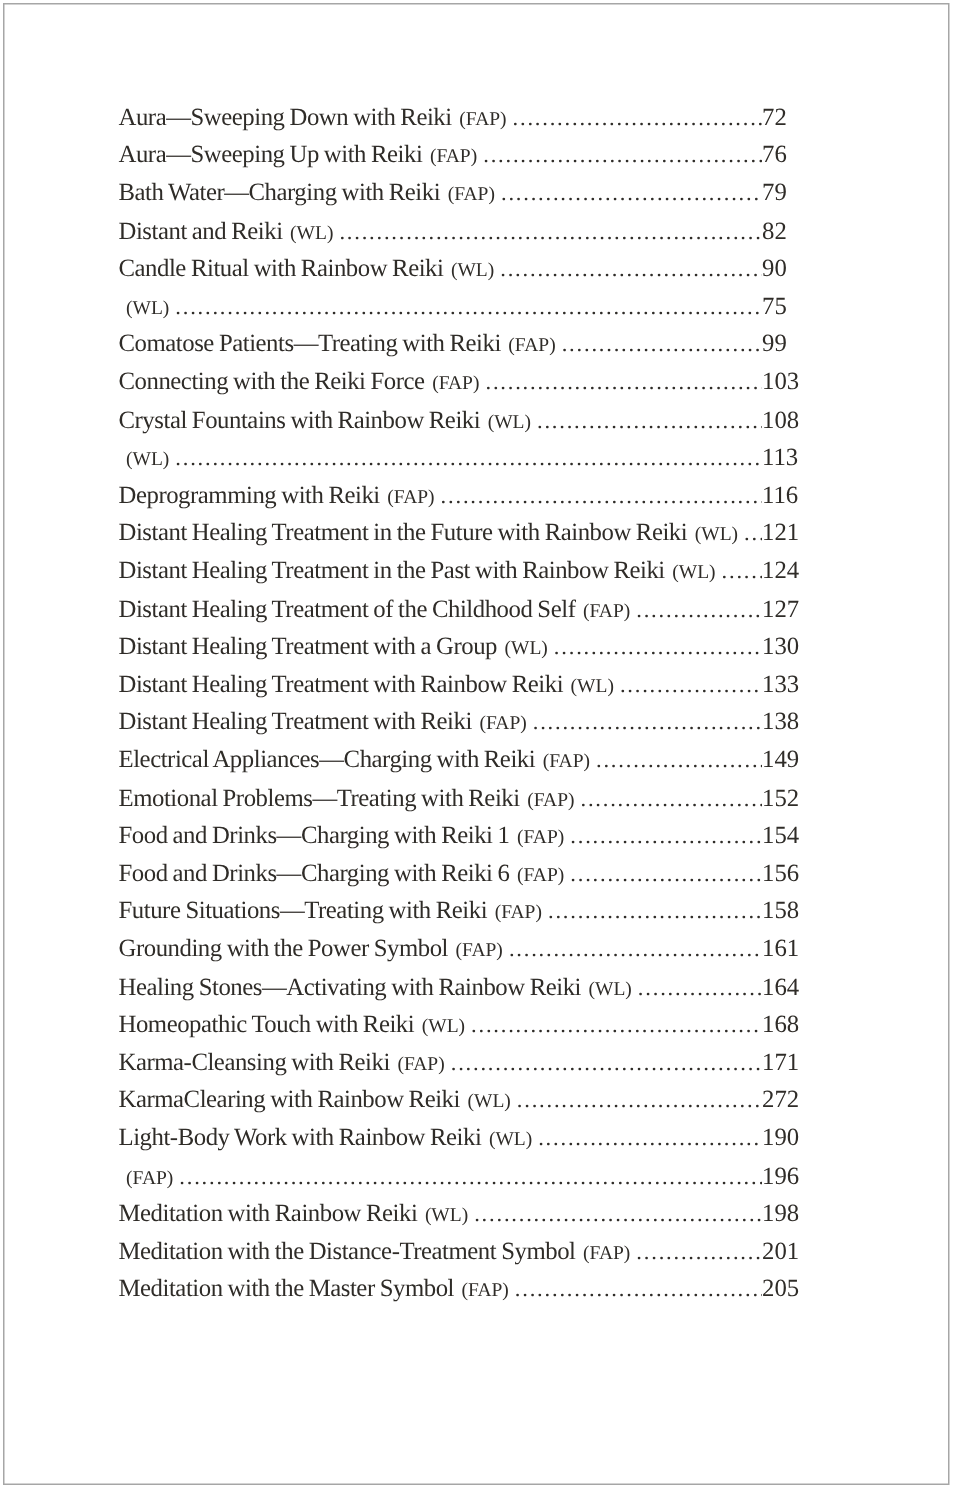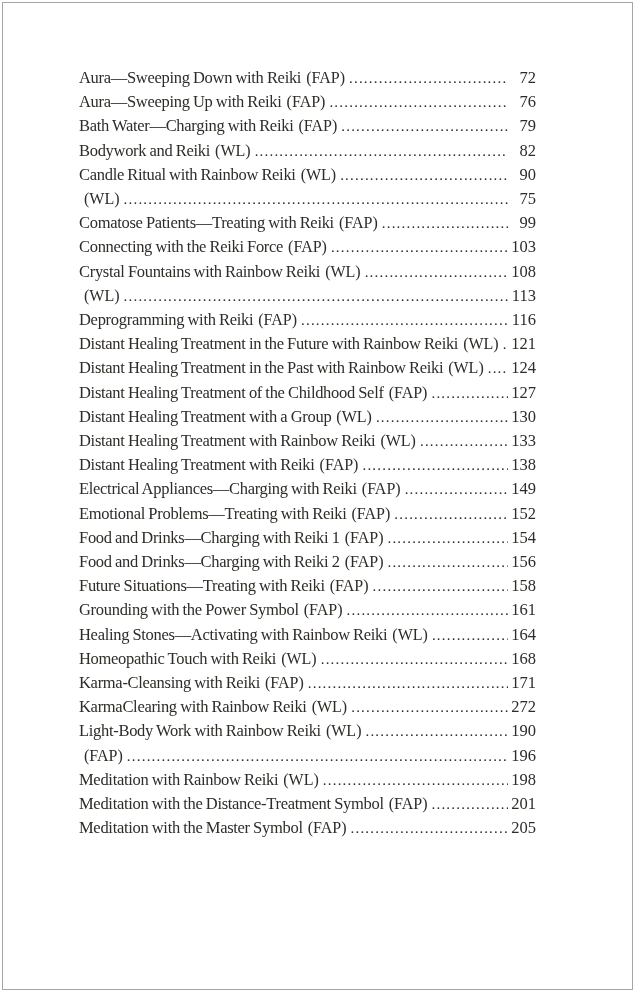--- a/index.html
+++ b/index.html
@@ -44,40 +44,40 @@
     font-size: 16.5px;
     letter-spacing: -0.3px;
     word-spacing: -0.5px;
     overflow: hidden;
   }
   .toc-title {
     flex: 0 0 auto;
   }
   .toc-tag {
     flex: 0 0 auto;
-    font-size: 16px;
+    font-size: 13px;
     letter-spacing: 0;
     margin-left: 5px;
   }
   .toc-dots {
     flex: 1 1 0;
     min-width: 0;
     overflow: hidden;
     white-space: nowrap;
     padding: 0 5px 0 4px;
   }
   .toc-dots::after {
     content: "..............................................................................................";
     letter-spacing: 1.2px;
     font-size: 15px;
   }
   .toc-page {
     flex: 0 0 auto;
     min-width: 28px;
-    text-align: right;
+    text-align: left;
     letter-spacing: 0;
   }
 </style>
 </head>
 <body>
 
 <div class="page">
   <div class="toc" id="toc-list">
   <div class="toc-row">
     <span class="toc-title">Aura—Sweeping Down with Reiki</span>
@@ -94,21 +94,21 @@
   </div>
 
   <div class="toc-row">
     <span class="toc-title">Bath Water—Charging with Reiki</span>
     <span class="toc-tag">(FAP)</span>
     <span class="toc-dots"></span>
     <span class="toc-page">79</span>
   </div>
 
   <div class="toc-row">
-    <span class="toc-title">Bodywork and Reiki</span>
+    <span class="toc-title">Distant and Reiki</span>
     <span class="toc-tag">(WL)</span>
     <span class="toc-dots"></span>
     <span class="toc-page">82</span>
   </div>
 
   <div class="toc-row">
     <span class="toc-title">Candle Ritual with Rainbow Reiki</span>
     <span class="toc-tag">(WL)</span>
     <span class="toc-dots"></span>
     <span class="toc-page">90</span>
@@ -211,21 +211,21 @@
   </div>
 
   <div class="toc-row">
     <span class="toc-title">Food and Drinks—Charging with Reiki 1</span>
     <span class="toc-tag">(FAP)</span>
     <span class="toc-dots"></span>
     <span class="toc-page">154</span>
   </div>
 
   <div class="toc-row">
-    <span class="toc-title">Food and Drinks—Charging with Reiki 2</span>
+    <span class="toc-title">Food and Drinks—Charging with Reiki 6</span>
     <span class="toc-tag">(FAP)</span>
     <span class="toc-dots"></span>
     <span class="toc-page">156</span>
   </div>
 
   <div class="toc-row">
     <span class="toc-title">Future Situations—Treating with Reiki</span>
     <span class="toc-tag">(FAP)</span>
     <span class="toc-dots"></span>
     <span class="toc-page">158</span>

